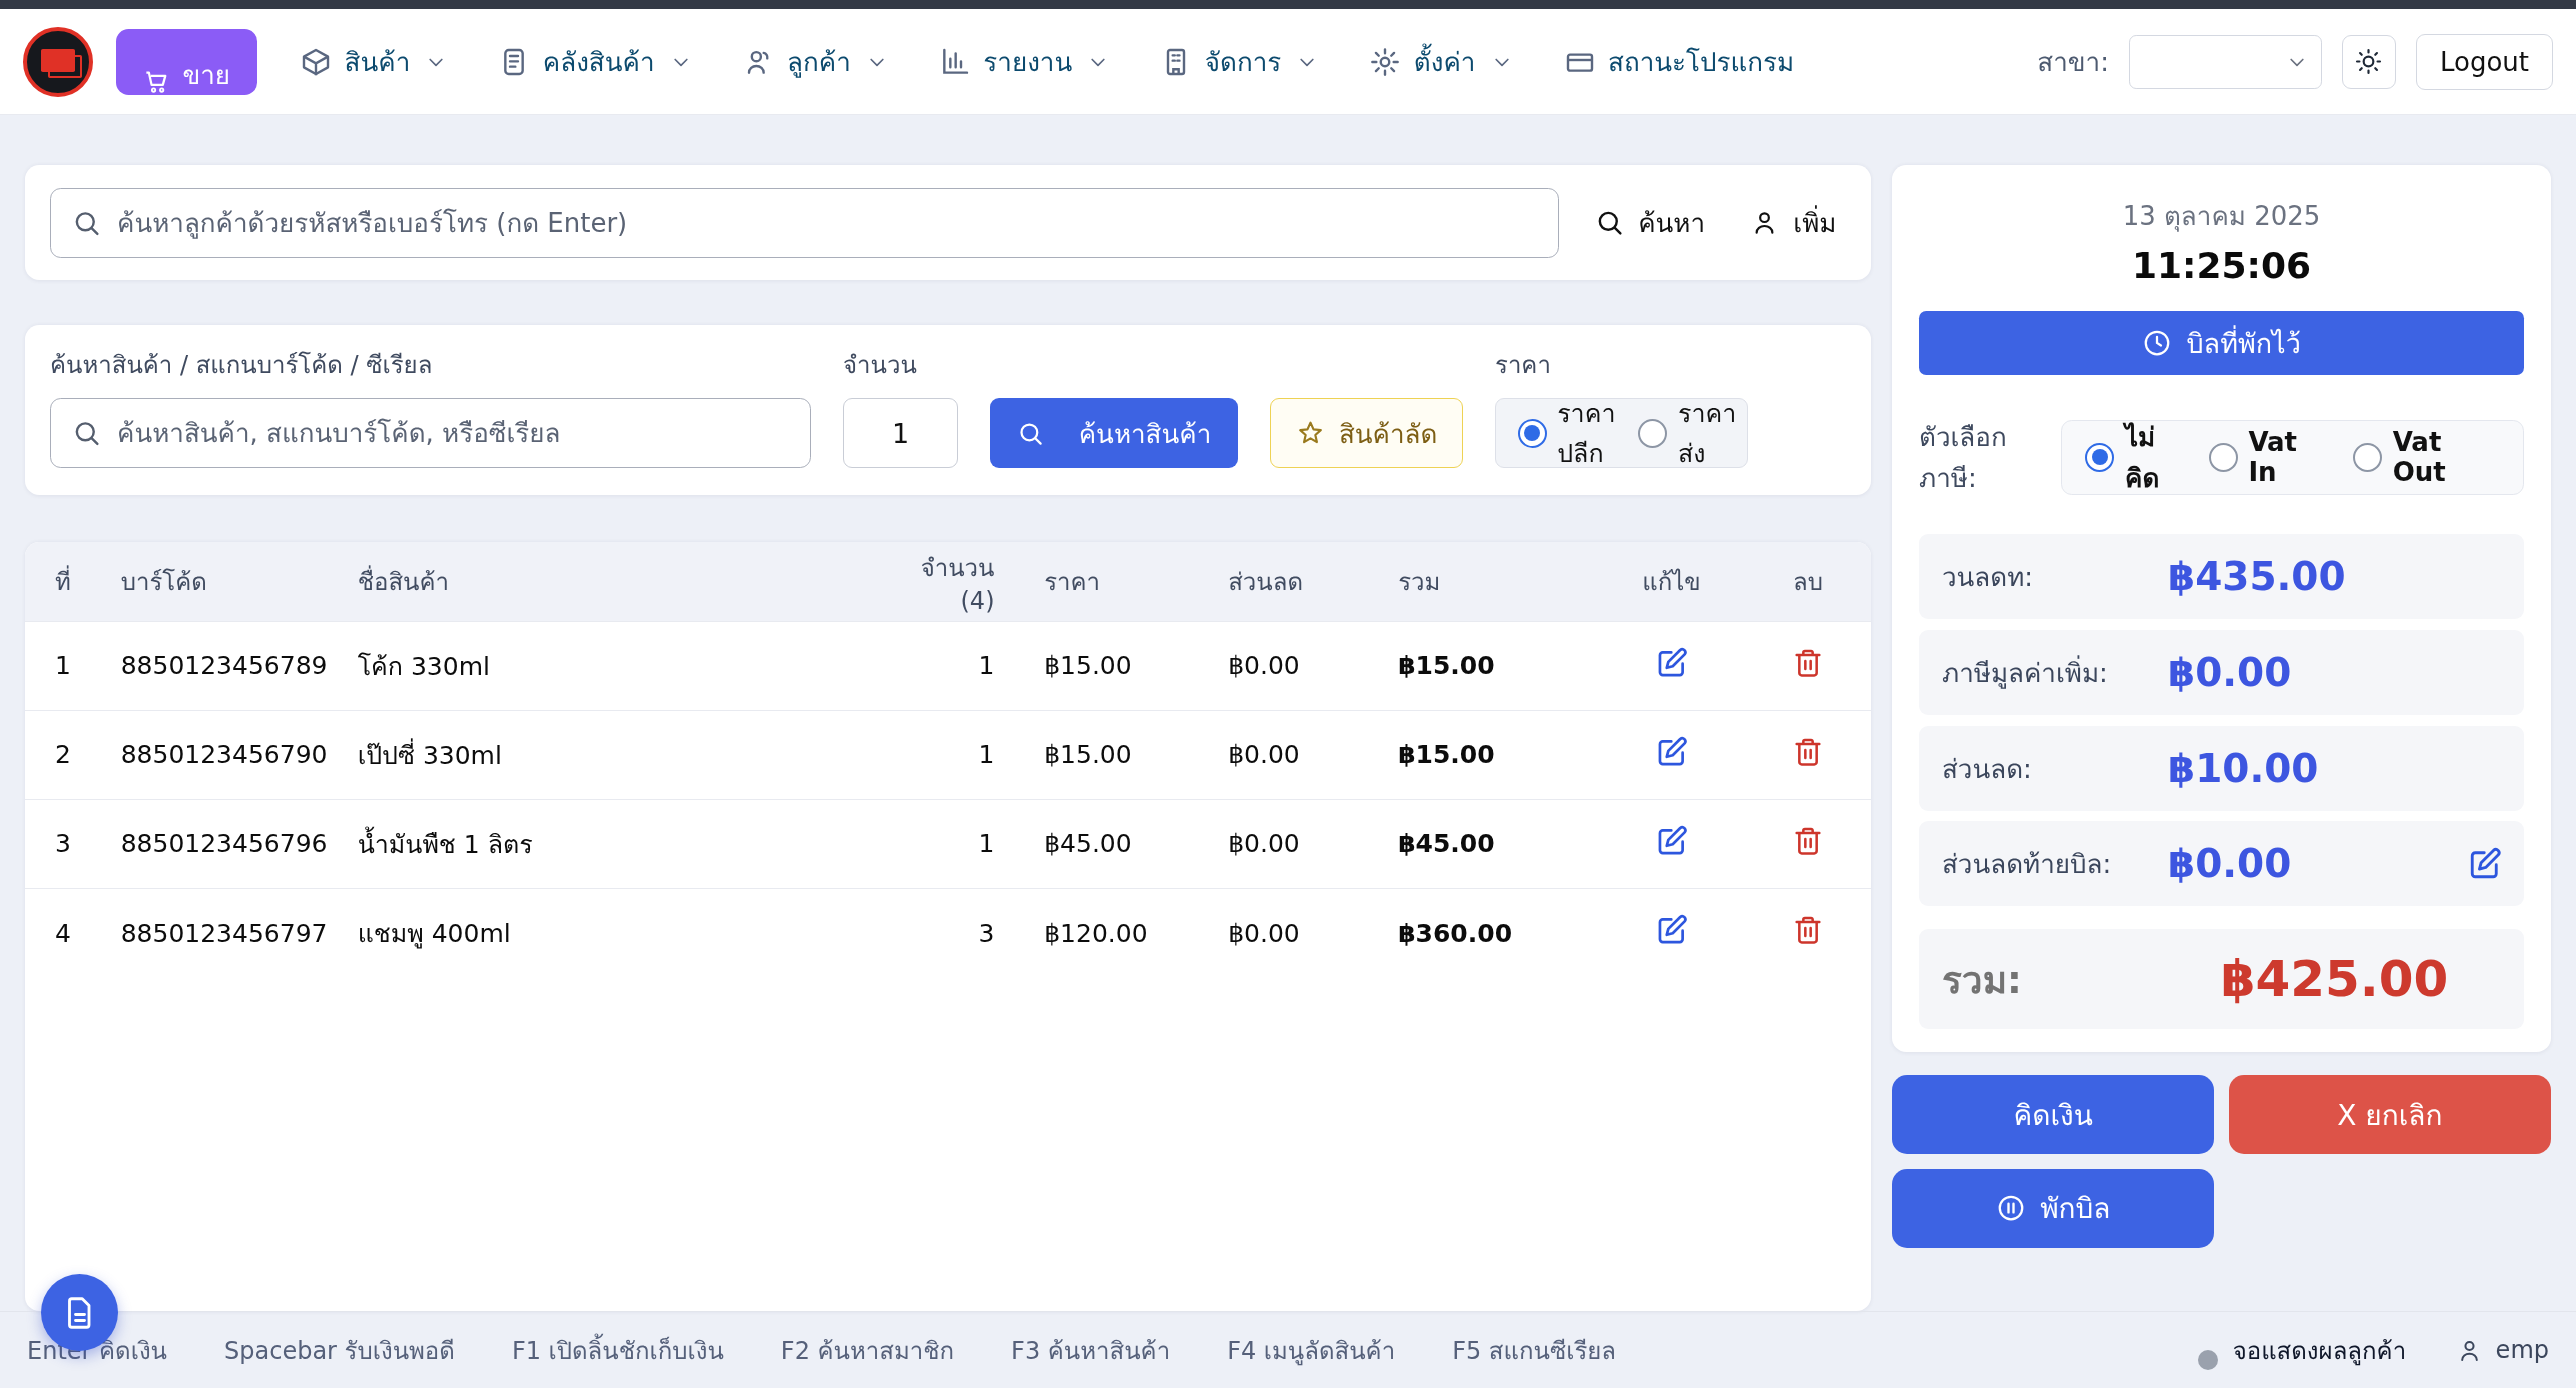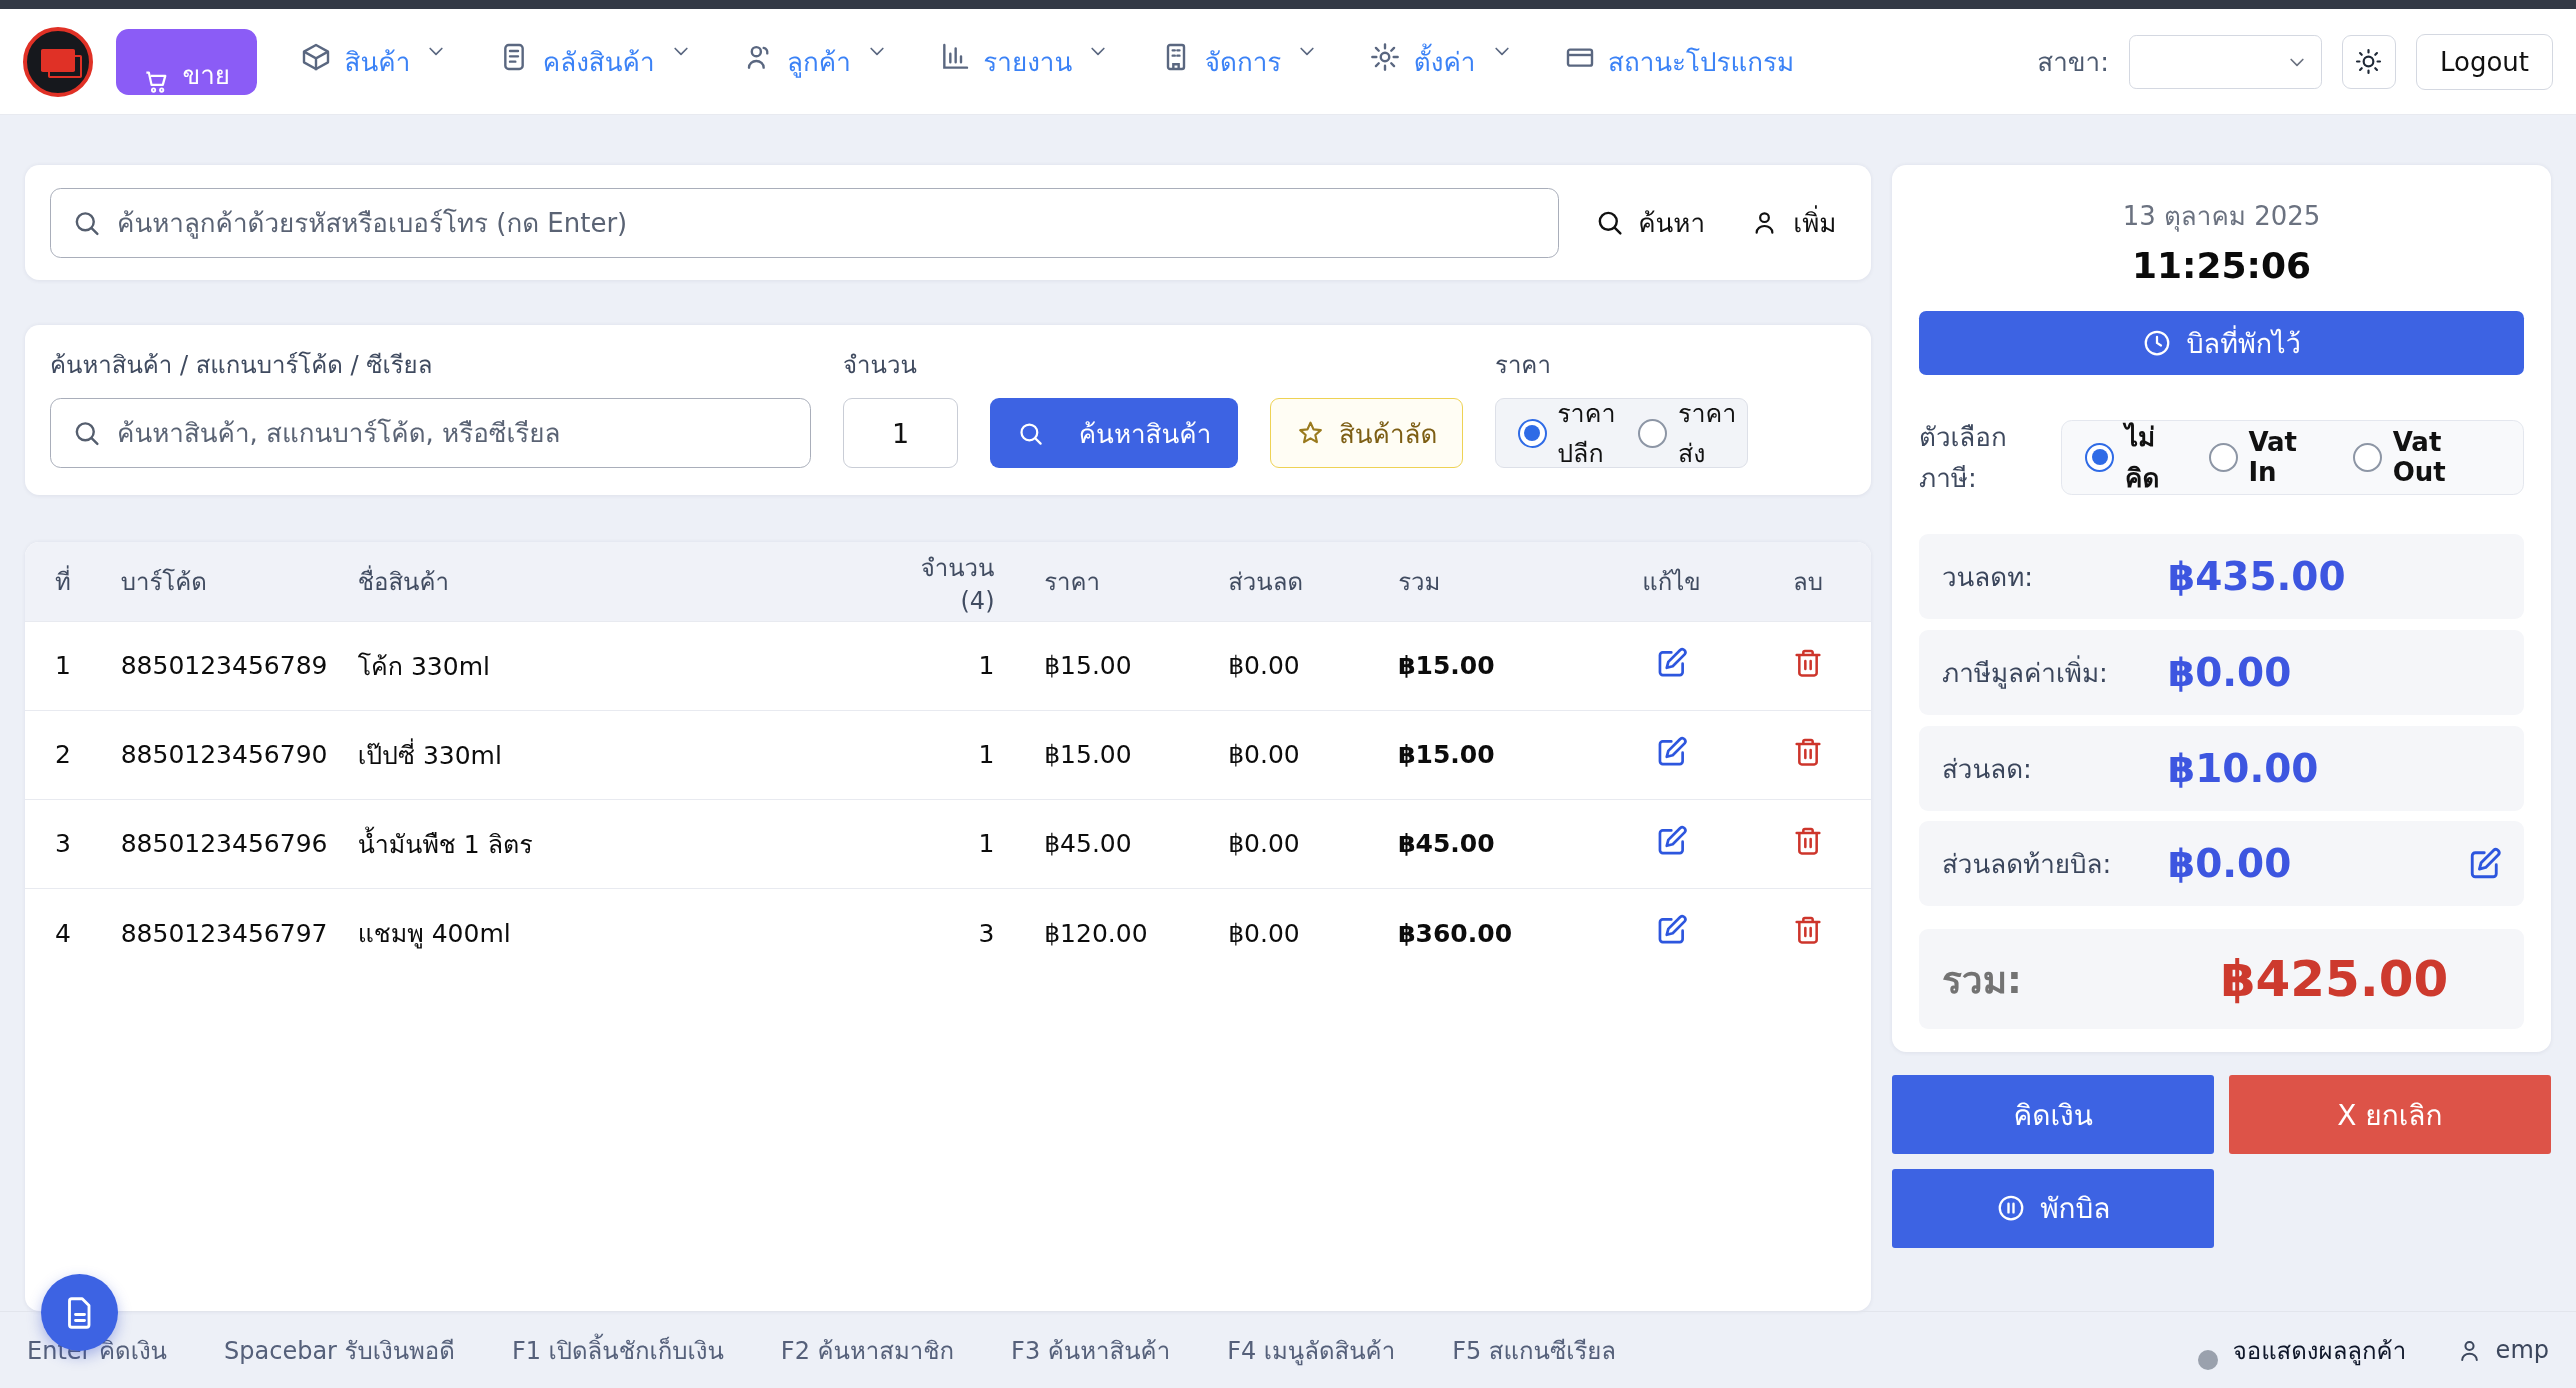--- a/index.html
+++ b/index.html
@@ -18,21 +18,21 @@
     padding:0 23px; gap:23px; border-bottom:0.9px solid #e8eaf0;
   }
   .logo { width:70px; height:70px; border-radius:50%; background:#16181d;
     border:4.5px solid #e03126; display:flex; align-items:center; justify-content:center; position:relative; }
   .logo .card1 { width:34px; height:23px; background:#e03126; border-radius:1.8px; position:absolute; top:18px; left:14.3px; z-index:3;}
   .logo .card2 { width:34px; height:23px; border:2.7px solid #e03126; border-radius:1.8px; position:absolute; top:24px; left:20.6px; z-index:2;}
   .sale-btn { background:#8b5cf6; color:#fff; border:none; border-radius:12.5px;
     height:66px; padding:0 27px; font-size:26px; display:flex; align-items:flex-end; gap:12.5px; cursor:pointer; }
   .sale-btn .icon { width:27px; height:27px; color:#fff; }
   .nav-menu { display:flex; align-items:center; gap:52px; margin-left:20px; }
-  .nav-item { display:flex; gap:12.5px; color:#3b82f6; font-size:26px; cursor:pointer; }
+  .nav-item { display:flex; align-items:center; gap:12.5px; color:#0c4a6e; font-size:26px; cursor:pointer; }
   .nav-item .icon { width:32px; height:32px; color:#5a6780; }
   .nav-item .chev { width:20px; height:20px; color:#5a6780; margin-left:3.6px; }
   .nav-right { margin-left:auto; display:flex; align-items:center; gap:20px; }
   .branch-label { color:#4d5a70; font-size:26px; }
   .branch-select { width:193px; height:54px; background:#fff; border:0.9px solid #d4d8e1;
     border-radius:7.2px; display:flex; align-items:center; justify-content:flex-end; padding:0 14.3px; cursor:pointer; }
   .branch-select .icon { width:20px; height:20px; color:#6b7280; }
   .theme-btn { width:54px; height:54px; border:0.9px solid #d4d8e1; background:#fff; border-radius:9px;
     display:flex; align-items:center; justify-content:center; cursor:pointer; color:#1f2937; }
   .theme-btn .icon { width:29px; height:29px; }
@@ -104,21 +104,21 @@
   .tax-box .radio-opt { font-size:26px; font-weight:700; }
   .sum-rows { margin-top:36px; display:flex; flex-direction:column; gap:10.7px; }
   .sum-row { background:#f5f6f9; border-radius:9px; height:85px; display:flex; align-items:center; padding:0 23px; position:relative; }
   .sum-label { color:#3b465c; font-size:26px; width:226px; flex:none; }
   .sum-value { flex:1; color:#3d56e0; font-weight:700; font-size:39px; }
   .sum-edit { position:absolute; right:21.5px; width:36px; height:36px; color:#2d56de; cursor:pointer; }
   .total-row { margin-top:23px; background:#f5f6f9; border-radius:9px; height:100px; display:flex; align-items:center; padding:0 23px; }
   .total-label { color:#737373; font-size:37px; font-weight:700; width:226px; flex:none; }
   .total-value { flex:1; text-align:center; color:#cd3a2e; font-weight:700; font-size:50px; }
   .action-grid { margin-top:23px; display:grid; grid-template-columns:1fr 1fr; gap:14.3px; }
-  .action-btn { height:79px; border:none; border-radius:3px; font-size:28px; color:#fff; cursor:pointer;
+  .action-btn { height:79px; border:none; border-radius:15px; font-size:28px; color:#fff; cursor:pointer;
     display:flex; align-items:center; justify-content:center; gap:14.3px; font-family:inherit; }
   .blue { background:#3d63e3; }
   .red  { background:#dd5348; }
   .action-btn .icon { width:30px; height:30px; color:#fff; }
 
   
   .footer { height:77px; border-top:0.9px solid #e2e5ec; display:flex; align-items:center;
     padding:0 27px; gap:57px; font-size:24px; color:#55607a; position:relative; }
   .footer-right { margin-left:auto; display:flex; align-items:center; gap:50px; }
   .cust-display { display:flex; align-items:flex-end; gap:14.3px; color:#0f172a; }

